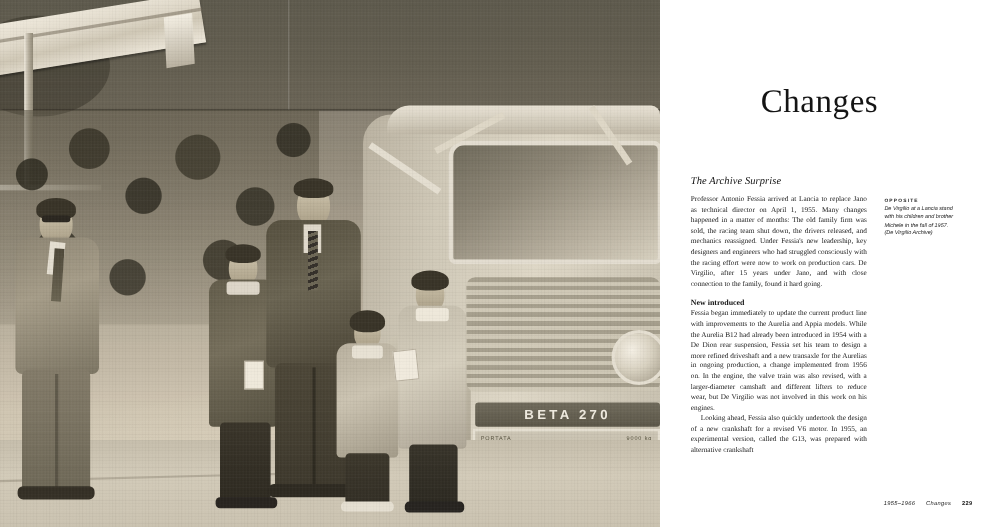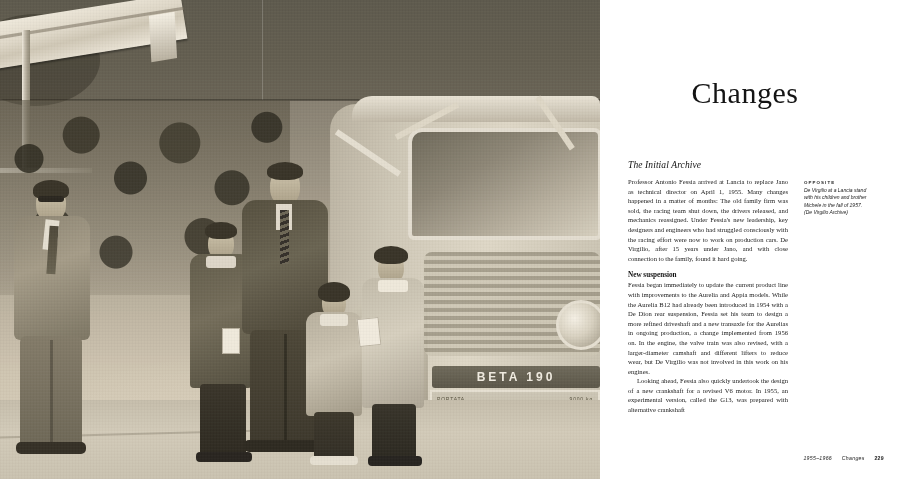--- a/index.html
+++ b/index.html
@@ -523,21 +523,21 @@
     <div class="truck-roof"></div>
     <div class="windshield"></div>
     <div class="mirror-arm"></div>
     <div class="mirror-arm2"></div>
     <div class="mirror-arm3"></div>
     <div class="fender"></div>
     <div class="grille"></div>
     <div class="headlamp"></div>
 
     <div class="badge-plate">
-      <div class="badge-text">BETA 190</div>
+      <div class="badge-text">BETA 270</div>
     </div>
 
     <div class="spec-plate">
       <div class="spec-row">
         <span>PORTATA</span>
         <span>9000 kg</span>
       </div>
       <div class="spec-row">
         <span>VELOCITA</span>
         <span>72 km/h</span>
@@ -612,24 +612,24 @@
     </div>
 
     <div class="grain"></div>
   </div>
 
   <div class="text-page">
 
     <div class="chapter-title">Changes</div>
 
     <div class="col">
-      <p class="subhead-italic">The Initial Archive</p>
+      <p class="subhead-italic">The Archive Surprise</p>
       <p class="body-par">Professor Antonio Fessia arrived at Lancia to replace Jano as technical director on April 1, 1955. Many changes happened in a matter of months: The old family firm was sold, the racing team shut down, the drivers released, and mechanics reassigned. Under Fessia's new leadership, key designers and engineers who had struggled consciously with the racing effort were now to work on production cars. De Virgilio, after 15 years under Jano, and with close connection to the family, found it hard going.</p>
 
-      <p class="subhead-bold">New suspension</p>
+      <p class="subhead-bold">New introduced</p>
       <p class="body-par">Fessia began immediately to update the current product line with improvements to the Aurelia and Appia models. While the Aurelia B12 had already been introduced in 1954 with a De Dion rear suspension, Fessia set his team to design a more refined driveshaft and a new transaxle for the Aurelias in ongoing production, a change implemented from 1956 on. In the engine, the valve train was also revised, with a larger-diameter camshaft and different lifters to reduce wear, but De Virgilio was not involved in this work on his engines.</p>
       <p class="body-par indent">Looking ahead, Fessia also quickly undertook the design of a new crankshaft for a revised V6 motor. In 1955, an experimental version, called the G13, was prepared with alternative crankshaft</p>
     </div>
 
     <div class="caption">
       <p class="caption-kicker">OPPOSITE</p>
       <p class="caption-body">De Virgilio at a Lancia stand with his children and brother Michele in the fall of 1957.</p>
       <p class="caption-credit">(De Virgilio Archive)</p>
     </div>
 

